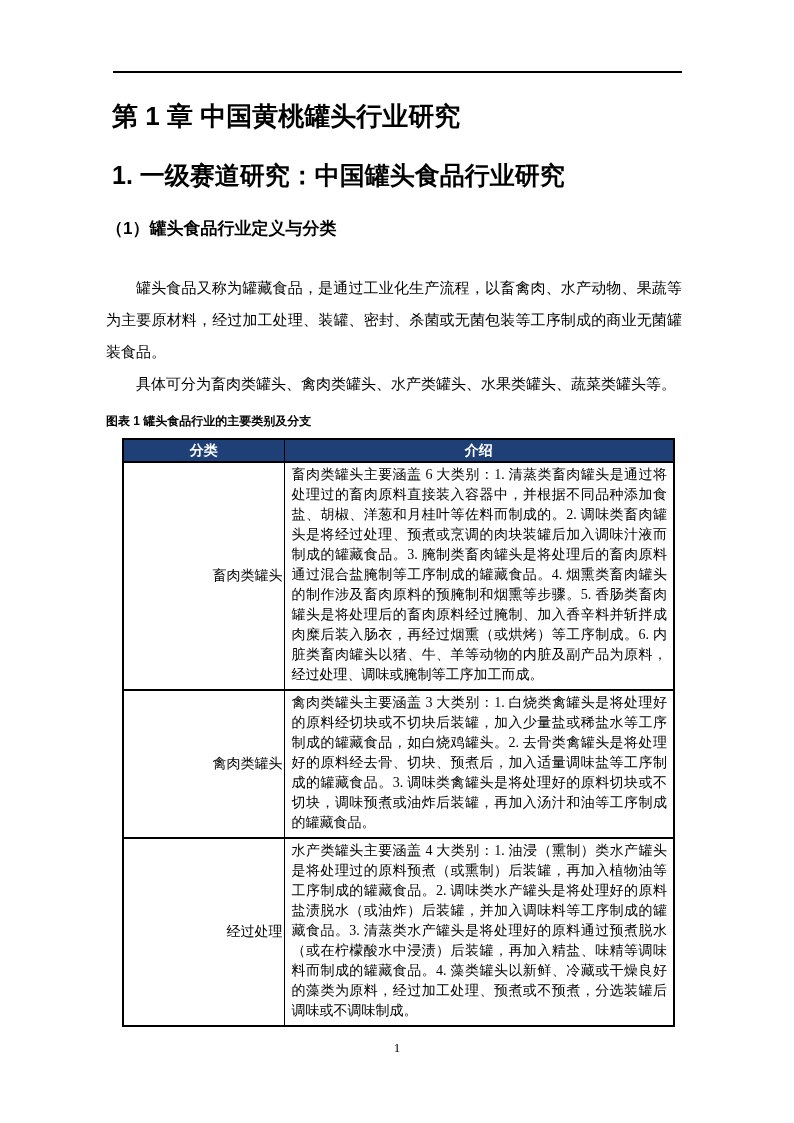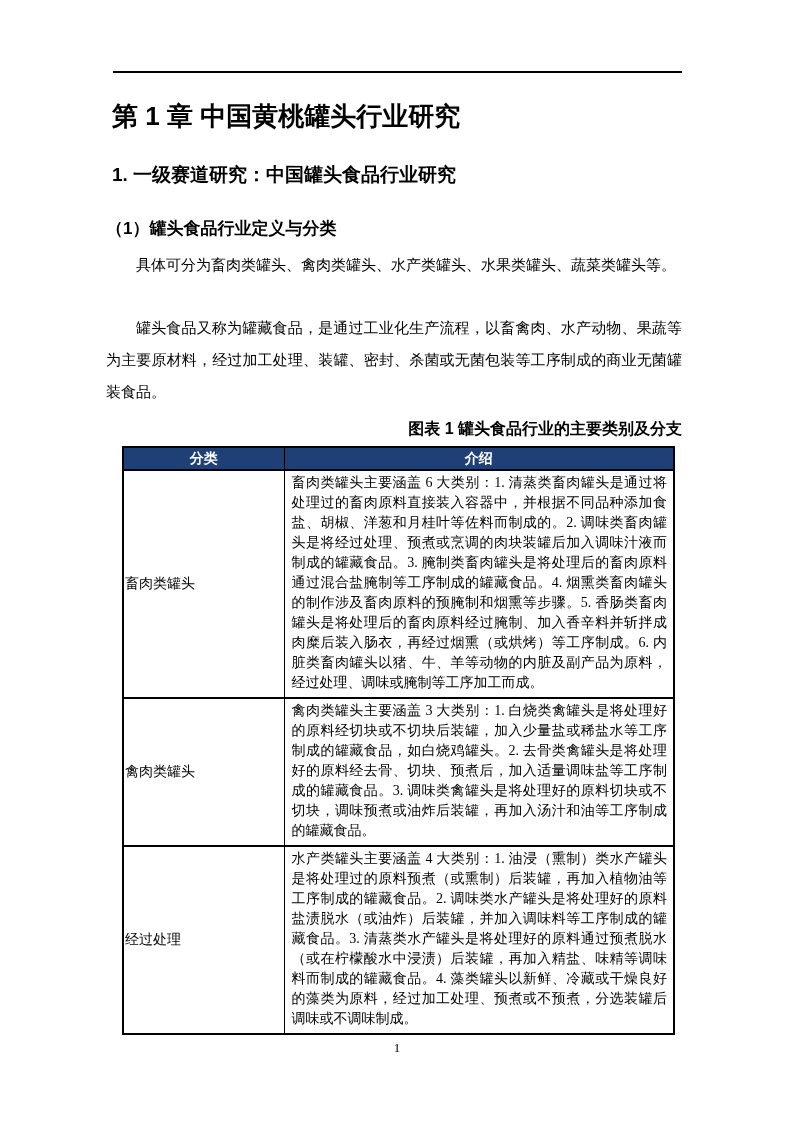--- a/index.html
+++ b/index.html
@@ -28,21 +28,21 @@
   h1.chapter {
     margin: 26px 0 0 6px;
     font-family: "Liberation Sans", "DejaVu Sans", sans-serif;
     font-size: 26px;
     line-height: 34px;
     font-weight: bold;
   }
   h2.section {
     margin: 29px 0 0 6px;
     font-family: "Liberation Sans", "DejaVu Sans", sans-serif;
-    font-size: 19px;
+    font-size: 25px;
     line-height: 26px;
     font-weight: bold;
   }
   h3.subsection {
     margin: 29px 0 8px 0;
     font-family: "Liberation Sans", "DejaVu Sans", sans-serif;
     font-size: 17px;
     line-height: 24px;
     font-weight: bold;
   }
@@ -53,24 +53,24 @@
     text-align: justify;
     text-justify: inter-ideograph;
     text-indent: 2em;
   }
   p.body-para.first {
     margin-top: 31px;
   }
   .caption {
     margin-top: 12px;
     font-family: "Liberation Sans", "DejaVu Sans", sans-serif;
-    font-size: 16px;
+    font-size: 12px;
     line-height: 18px;
     font-weight: bold;
-    text-align: right;
+    text-align: left;
   }
   table.cls-table {
     margin: 8px 0 0 16px;
     width: 551px;
     border-collapse: collapse;
     table-layout: fixed;
     border: 2px solid #000000;
   }
   table.cls-table col.c1 { width: 161px; }
   table.cls-table col.c2 { width: 390px; }
@@ -89,21 +89,21 @@
   table.cls-table th:first-child { border-left: none; }
   table.cls-table td {
     border-bottom: 2px solid #000000;
     border-left: 1px solid #000000;
     vertical-align: middle;
     font-size: 14px;
     margin-top: 12px;
   }
   table.cls-table td:first-child { border-left: none; }
   td.cat {
-    text-align: left;
+    text-align: right;
   }
   td.desc {
     padding: 2px 6px 4px 7px;
     line-height: 20px;
     text-align: justify;
     text-justify: inter-ideograph;
   }
   .page-number {
     position: absolute;
     top: 1040px;
@@ -122,23 +122,23 @@
   <div class="header-rule"></div>
 
   <div class="content">
 
     <h1 class="chapter">第 1 章 中国黄桃罐头行业研究</h1>
 
     <h2 class="section">1. 一级赛道研究：中国罐头食品行业研究</h2>
 
     <h3 class="subsection">（1）罐头食品行业定义与分类</h3>
 
+    <p class="body-para first">罐头食品又称为罐藏食品，是通过工业化生产流程，以畜禽肉、水产动物、果蔬等为主要原材料，经过加工处理、装罐、密封、杀菌或无菌包装等工序制成的商业无菌罐装食品。</p>
+
     <p class="body-para">具体可分为畜肉类罐头、禽肉类罐头、水产类罐头、水果类罐头、蔬菜类罐头等。</p>
-
-    <p class="body-para first">罐头食品又称为罐藏食品，是通过工业化生产流程，以畜禽肉、水产动物、果蔬等为主要原材料，经过加工处理、装罐、密封、杀菌或无菌包装等工序制成的商业无菌罐装食品。</p>
 
     <div class="caption">图表 1 罐头食品行业的主要类别及分支</div>
 
     <table class="cls-table">
       <colgroup>
           <col class="c1">
           <col class="c2">
         </colgroup>
       <thead>
         <tr>

